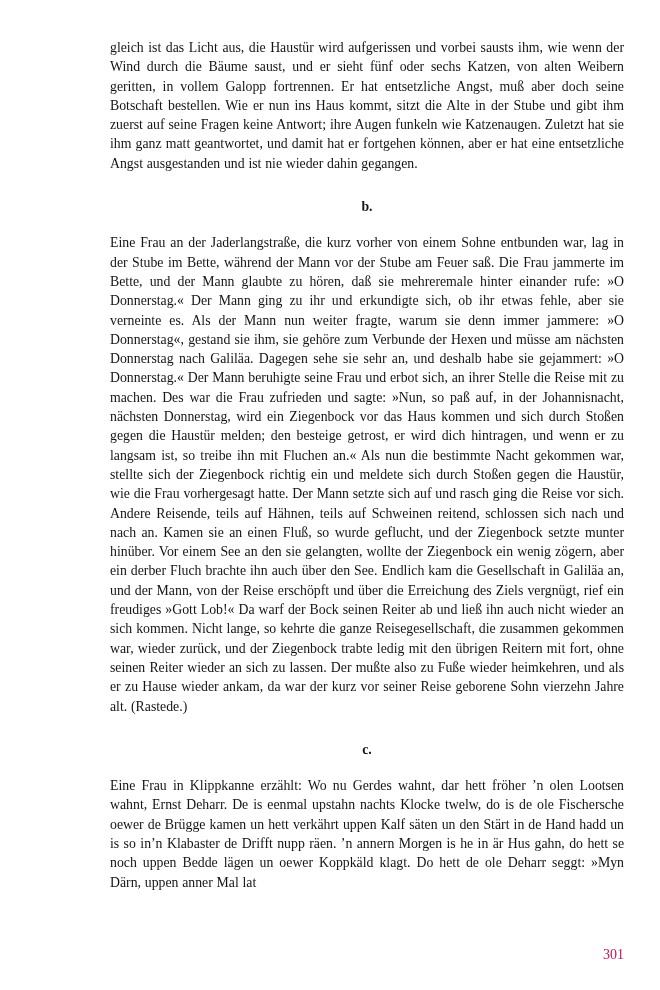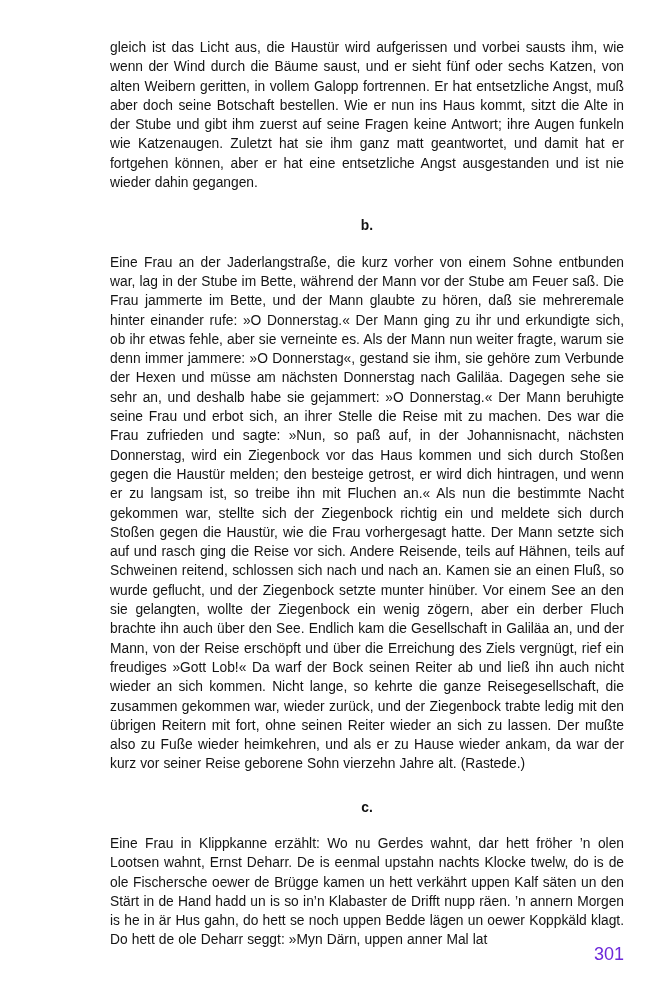--- a/index.html
+++ b/index.html
@@ -8,21 +8,21 @@
     background: #ffffff;
   }
   .page {
     position: relative;
     width: 660px;
     height: 990px;
     box-sizing: border-box;
     background: #ffffff;
     padding: 38px 36px 0 110px;
     overflow: hidden;
-    font-family: Liberation Sans, sans-serif;
+    font-family: Liberation Serif, serif;
     font-size: 13.8px;
     line-height: 19.3px;
     color: #141414;
   }
   .para {
     margin: 0;
     text-align: justify;
     hyphens: auto;
     -webkit-hyphens: auto;
     word-spacing: 0.02em;
@@ -31,22 +31,22 @@
     text-align: center;
     font-weight: bold;
     font-size: 13.8px;
     line-height: 19.3px;
     margin: 24px 0 17px 0;
   }
   .page-number {
     position: absolute;
     right: 36px;
     bottom: 26px;
-    font-size: 18px;
-    color: #6d28d9;
+    font-size: 14px;
+    color: #be185d;
   }
 </style>
 </head>
 <body>
 
 <div class="page">
 
   <p class="para" lang="de">gleich ist das Licht aus, die Haustür wird aufgerissen und vorbei sausts ihm, wie wenn der Wind durch die Bäume saust, und er sieht fünf oder sechs Katzen, von alten Weibern geritten, in vollem Galopp fortrennen. Er hat entsetzliche Angst, muß aber doch seine Botschaft bestellen. Wie er nun ins Haus kommt, sitzt die Alte in der Stube und gibt ihm zuerst auf seine Fragen keine Antwort; ihre Augen funkeln wie Katzenaugen. Zuletzt hat sie ihm ganz matt geantwortet, und damit hat er fortgehen können, aber er hat eine entsetzliche Angst ausgestanden und ist nie wieder dahin gegangen.</p>
 
   <h3 class="section-heading">b.</h3>

